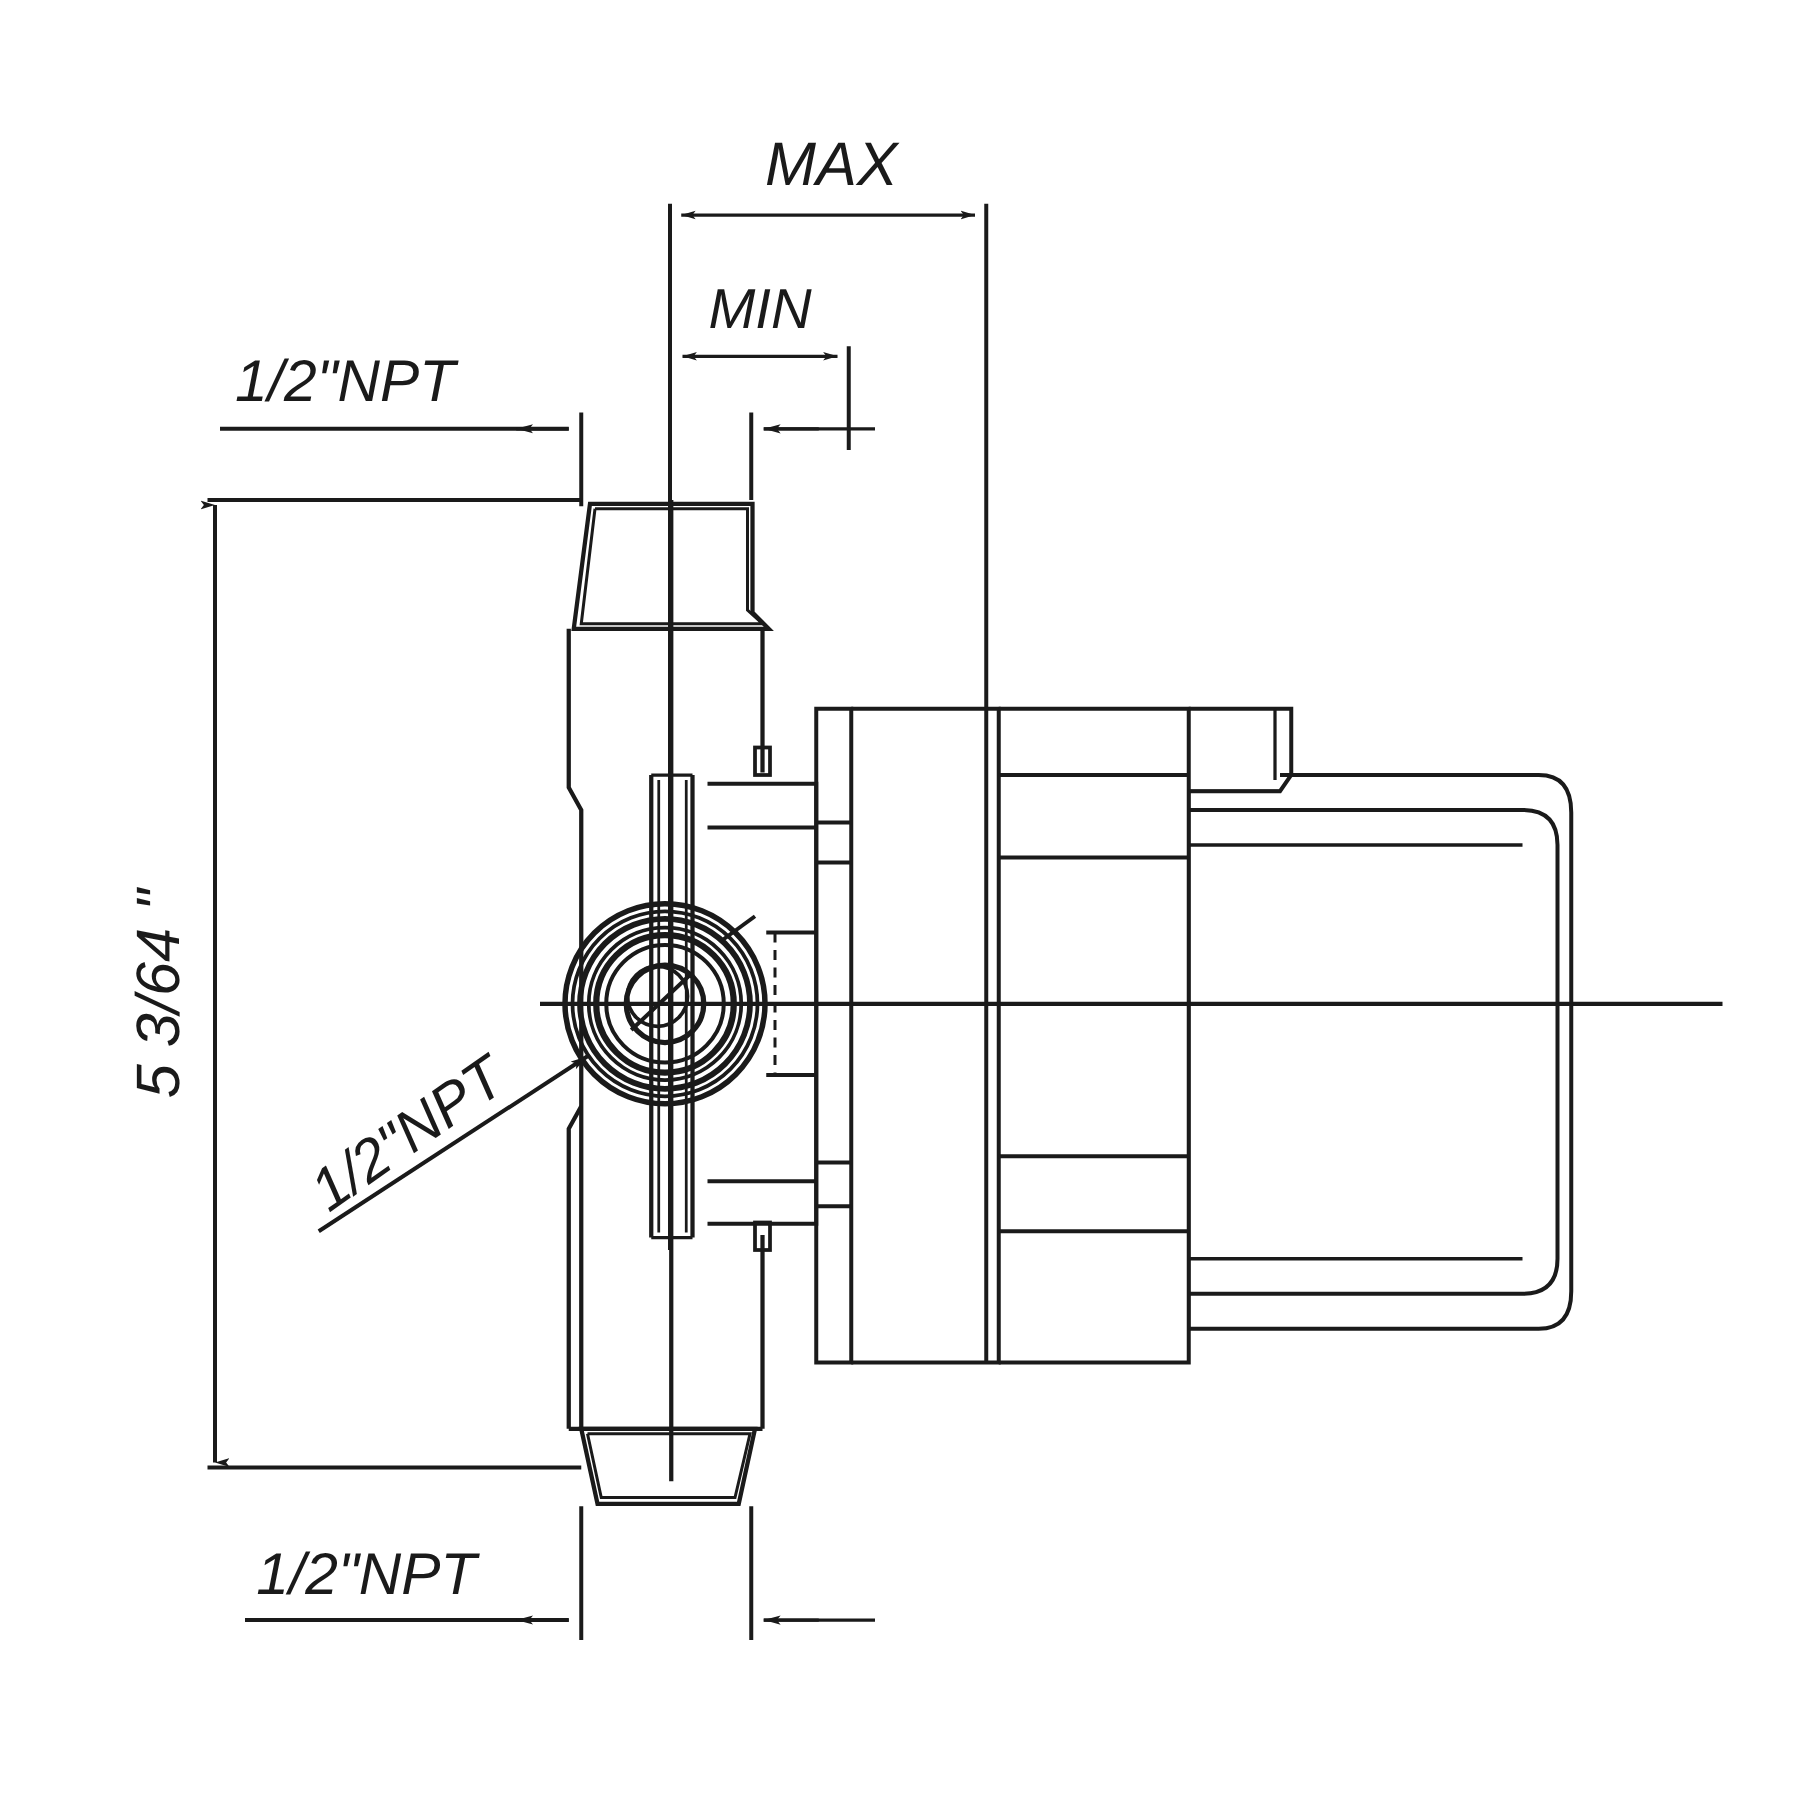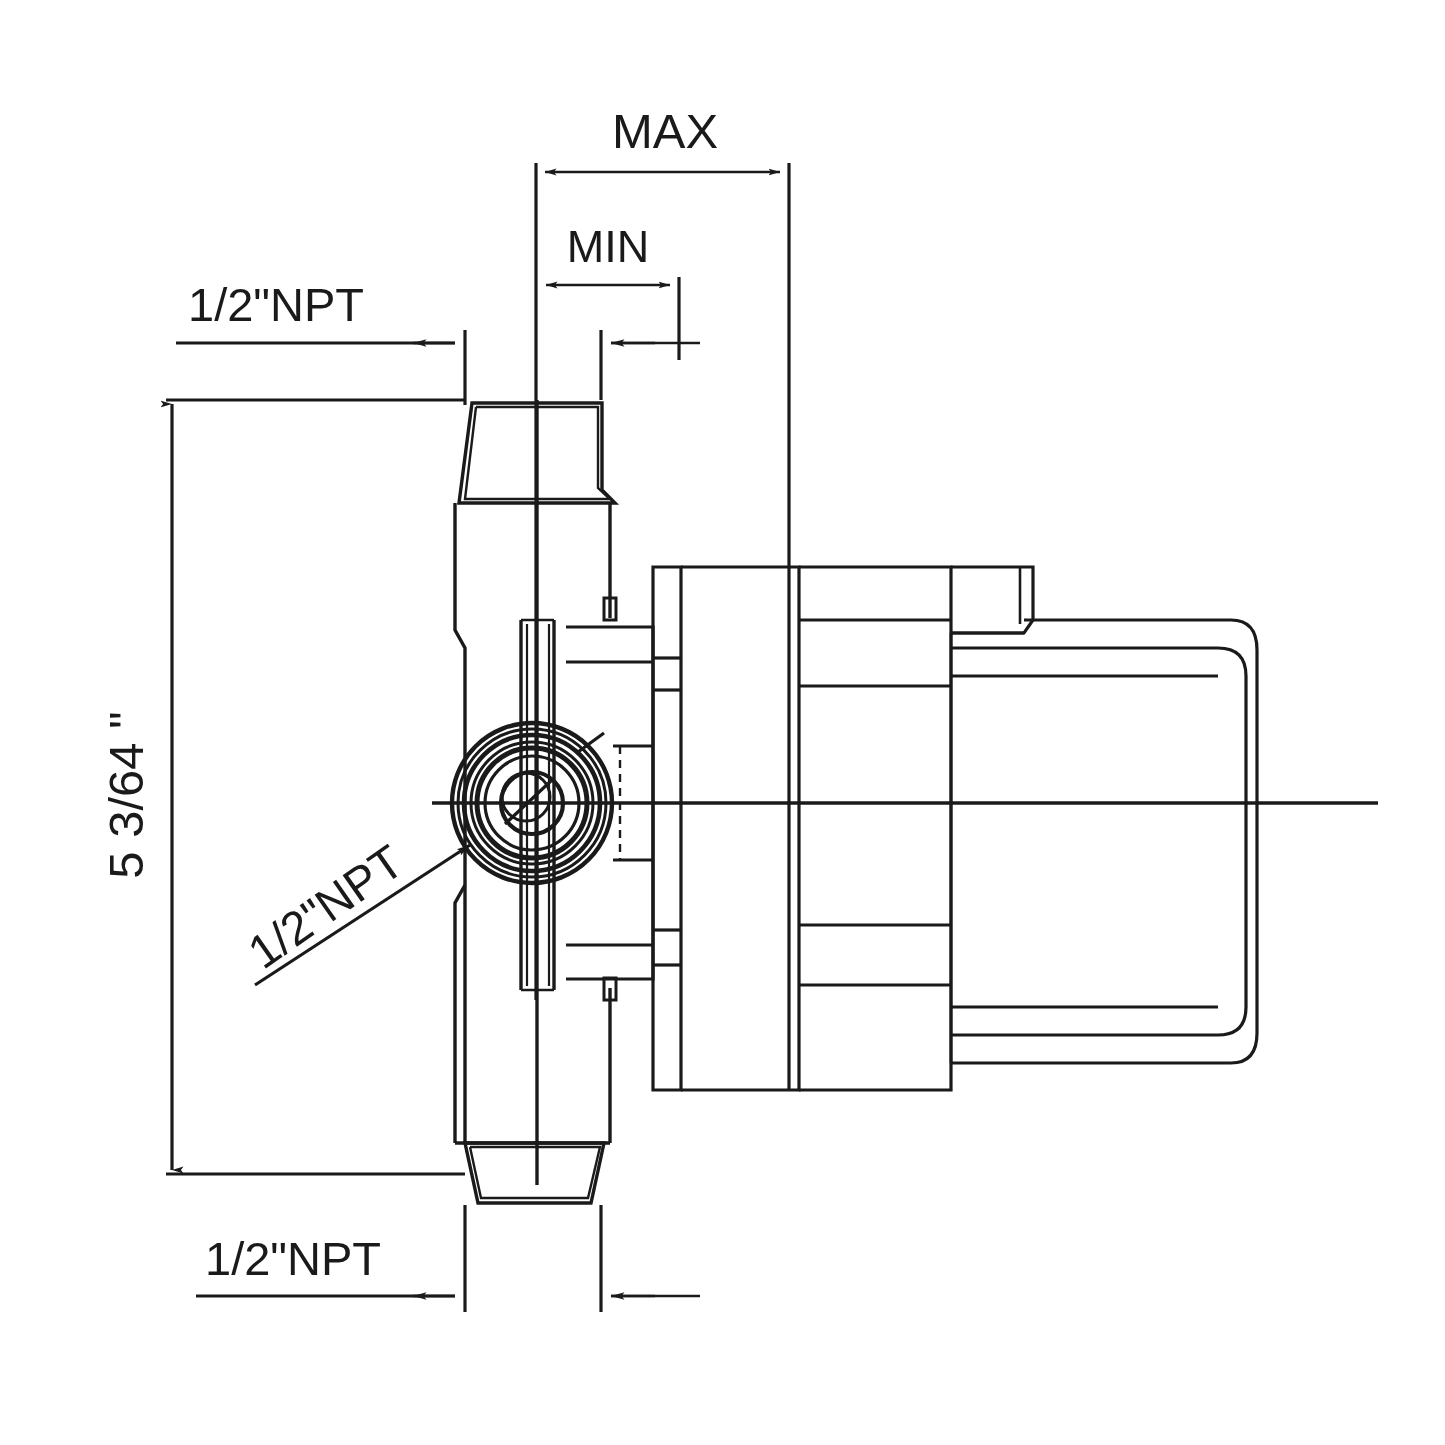--- a/index.html
+++ b/index.html
@@ -10,20 +10,21 @@
   }
   body {
     font-family: "Liberation Sans", sans-serif;
   }
   #stage {
     position: relative;
     width: 1438px;
     height: 1445px;
     background: #ffffff;
     overflow: hidden;
+    font-style: italic;
   }
   #drawing {
     position: absolute;
     left: 0;
     top: 0;
     width: 1445px;
     height: 1445px;
   }
   .dim-text {
     font-family: "Liberation Sans", sans-serif;

